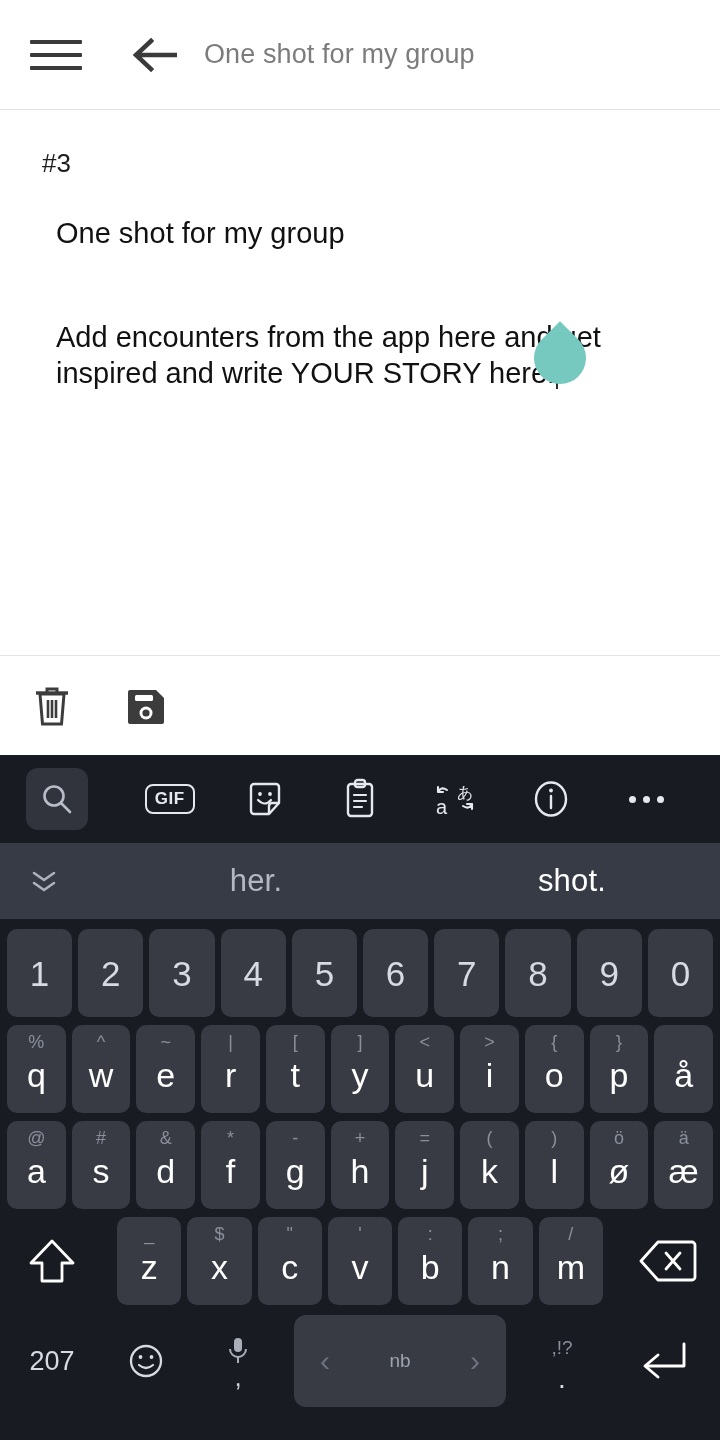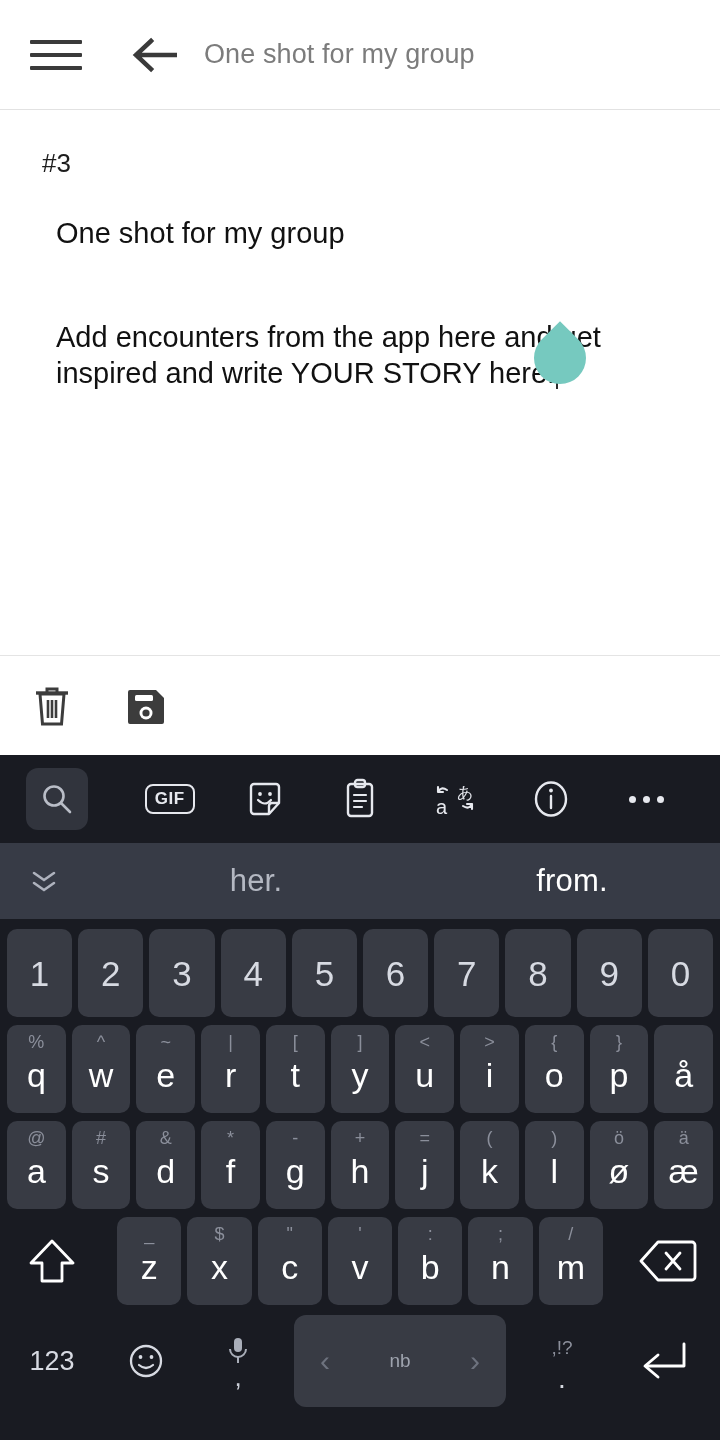--- a/index.html
+++ b/index.html
@@ -228,21 +228,21 @@
   </div>
 
   <div class="suggest-strip">
     <div class="sg-close">
       <svg width="34" height="34" viewBox="0 0 34 34">
         <path d="M7 9 L17 16 L27 9" stroke="#aeb2bd" stroke-width="2.6" fill="none" stroke-linecap="round"></path>
         <path d="M7 19 L17 26 L27 19" stroke="#aeb2bd" stroke-width="2.6" fill="none" stroke-linecap="round"></path>
       </svg>
     </div>
     <div class="sg-item">her.</div>
-    <div class="sg-item current">from.</div>
+    <div class="sg-item current">shot.</div>
   </div>
 
   <div class="kb-rows">
 
     <div class="kb-row">
       <div class="key">
           <span class="main num">1</span>
         </div>
       <div class="key">
           <span class="main num">2</span>
@@ -405,21 +405,21 @@
       <div class="spacer-z"></div>
       <div class="key-fn">
         <svg width="60" height="46" viewBox="0 0 60 46">
           <path d="M20 4 H54 a3 3 0 0 1 3 3 V39 a3 3 0 0 1 -3 3 H20 L3 23 Z" stroke="#ffffff" stroke-width="2.8" fill="none" stroke-linejoin="round"></path>
           <path d="M28 15 L42 31 M42 15 L28 31" stroke="#ffffff" stroke-width="2.8" stroke-linecap="round"></path>
         </svg>
       </div>
     </div>
 
     <div class="kb-row-last">
-      <div class="b-key b-123">123</div>
+      <div class="b-key b-123">207</div>
       <div class="b-key b-emoji">
         <svg width="40" height="40" viewBox="0 0 40 40">
           <circle cx="20" cy="20" r="15" stroke="#d7dae2" stroke-width="2.3" fill="none"></circle>
           <circle cx="14.5" cy="16" r="1.9" fill="#d7dae2"></circle>
           <circle cx="25.5" cy="16" r="1.9" fill="#d7dae2"></circle>
           <path d="M13 24 q7 6 14 0" stroke="#d7dae2" stroke-width="2.2" fill="none" stroke-linecap="round"></path>
         </svg>
       </div>
       <div class="b-key b-comma">
         <span>

